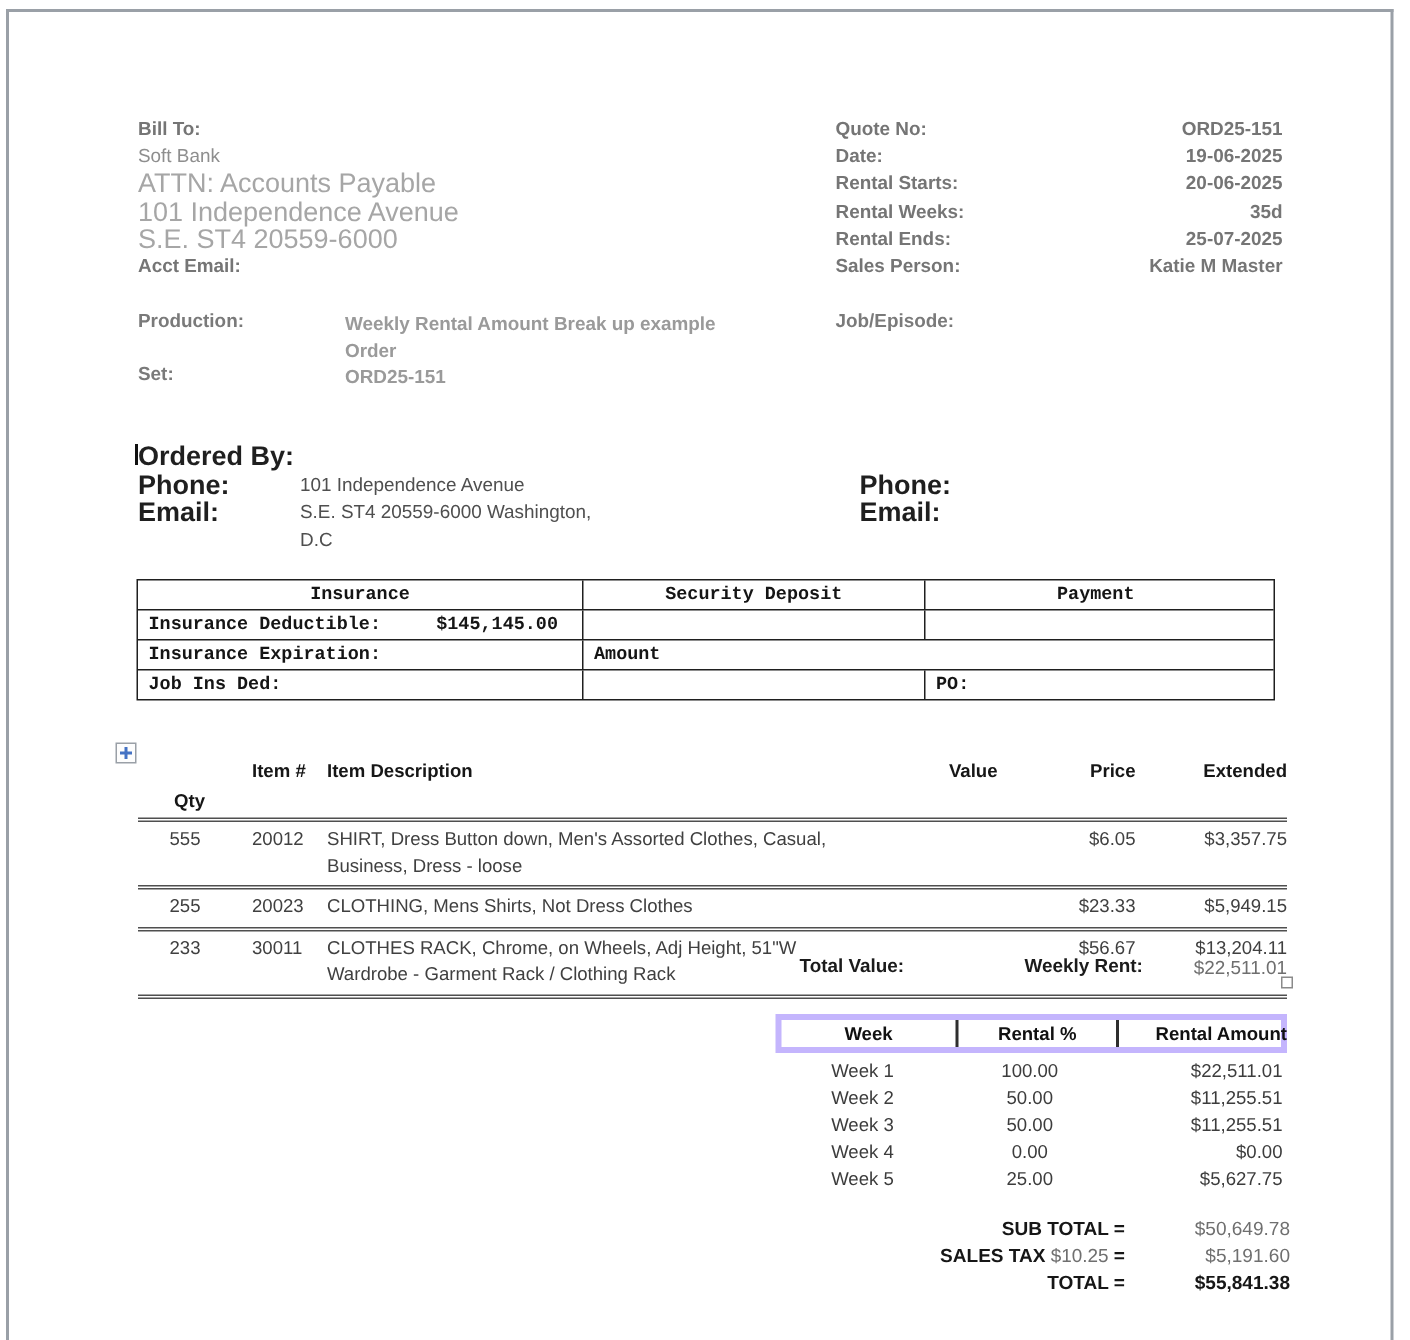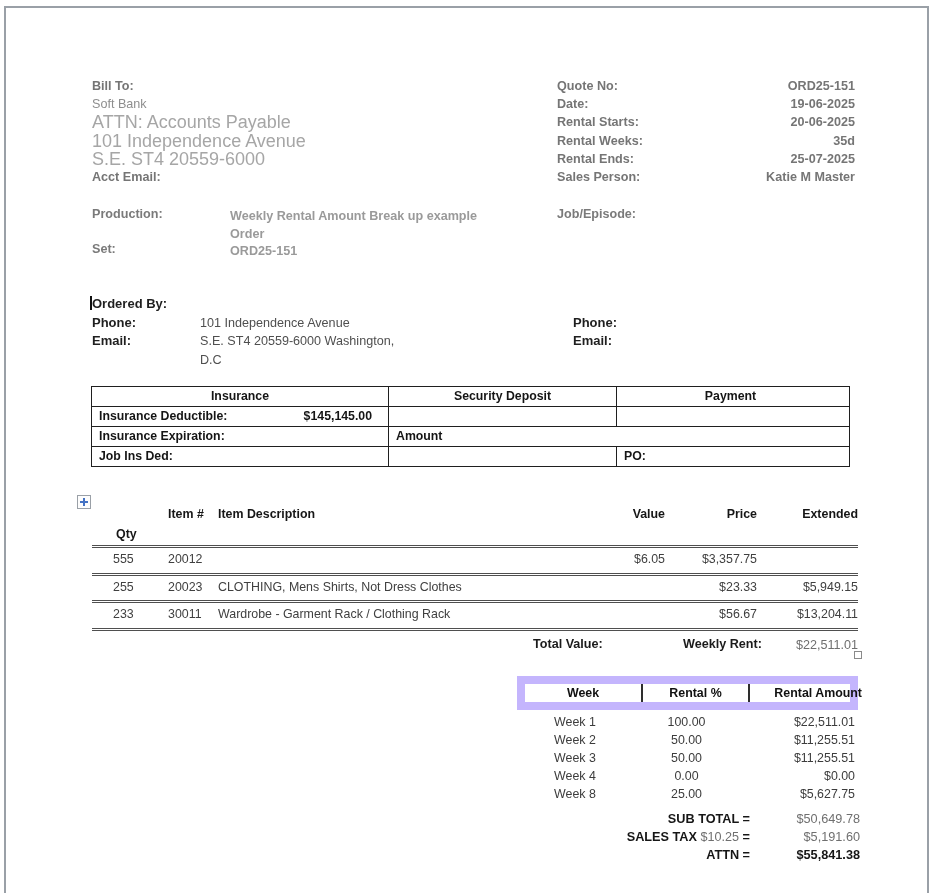--- a/index.html
+++ b/index.html
@@ -15,27 +15,27 @@
   .g-light { color:#a6a6a6; font-size:18px; }
   .billto div, .quote-row { line-height:18.2px; height:18.2px; }
   .quote { width:298px; }
   .quote-row { display:flex; justify-content:space-between; }
 
   
   .prod-label { font-weight:bold; color:#7a7a7a; font-size:12.6px; }
   .prod-value { color:#9a9a9a; font-size:12.6px; line-height:18.2px;font-weight:bold; }
 
   
-  .k-bold { font-weight:bold; color:#1f1f1f; font-size:13px; }
+  .k-bold { font-weight:bold; color:#1f1f1f; font-size:18px; }
   .k-val  { color:#4f4f4f; font-size:12.6px; }
   .ord-row { line-height:18.5px; }
   .caret { position:absolute; width:1.5px; height:14px; background:#111; }
 
   
-  .ins { width:757px; border:1.5px solid #1f1f1f; font-size:12.3px; color:#151515; }
+  .ins { width:757px; border:1.5px solid #1f1f1f; font-size:12.3px; color:#151515;font-family:Liberation Mono, monospace; }
   .ins-row { display:grid; grid-template-columns:296px 228px 228px; }
   .ins-row + .ins-row { border-top:1.5px solid #1f1f1f; }
   .ins-cell { line-height:19px; height:19px; padding-left:7px; font-weight:bold; position:relative; }
   .ins-cell + .ins-cell { border-left:1.5px solid #1f1f1f; }
   .ins-head .ins-cell { text-align:center; padding-left:0; }
   .ins-val-r { position:absolute; right:16px; top:0; }
 
   
   .items { width:766px; font-size:12.4px; }
   .items-grid { display:grid; grid-template-columns:76px 50px 334px 113px 92px 101px; }
@@ -45,21 +45,21 @@
   .c-desc { white-space:nowrap; overflow:visible; }
   .c-right { text-align:right; }
 
   
   .sum-label { font-weight:bold; color:#1b1b1b; font-size:12.6px; }
   .gray-val { color:#6f6f6f; font-size:12.6px; }
   .sq-handle { position:absolute; width:6px; height:6px; border:1px solid #8a8a8a; background:#fff; }
 
   
   .weeks { width:341px; font-size:12.4px; }
-  .weeks-head { display:grid; grid-template-columns:116px 107px 118px; border:8px solid #c4b5fd; }
+  .weeks-head { display:grid; grid-template-columns:116px 107px 118px; border:4px solid #c4b5fd; }
   .weeks-head > div { font-weight:bold; color:#111; text-align:center; line-height:16px; padding:1px 0; }
   .weeks-head > div + div { border-left:2px solid #2e2e2e; }
   .weeks-body { padding-top:3px; }
   .week-row { display:grid; grid-template-columns:116px 107px 118px; line-height:18px; color:#3c3c3c; }
   .week-row .wc { text-align:center; }
   .week-row .wr { text-align:right; padding-right:3px; }
 
   .tot-row { display:flex; line-height:18px;gap:21px; }
   .tot-label { width:233px; text-align:right; font-weight:bold; color:#161616; font-size:12.7px; }
   .tot-value { flex:1; text-align:right; font-size:12.7px; }
@@ -161,38 +161,43 @@
       <div class="c-qty" style="padding-left:24px;margin-top:20px;">Qty</div>
       <div>Item #</div>
       <div>Item Description</div>
       <div class="c-right">Value</div>
       <div class="c-right">Price</div>
       <div class="c-right">Extended</div>
     </div>
     <div class="items-grid items-row">
       <div class="c-qty">555</div>
       <div>20012</div>
+      <div>
+        <div class="c-desc">SHIRT, Dress Button down, Men's Assorted Clothes, Casual,</div>
+        <div class="c-desc">Business, Dress - loose</div>
+      </div>
       <div class="c-right"></div>
       <div class="c-right">$6.05</div>
       <div class="c-right">$3,357.75</div>
     </div>
     <div class="items-grid items-row">
       <div class="c-qty">255</div>
       <div>20023</div>
       <div>
         <div class="c-desc">CLOTHING, Mens Shirts, Not Dress Clothes</div>
       </div>
       <div class="c-right"></div>
       <div class="c-right">$23.33</div>
       <div class="c-right">$5,949.15</div>
     </div>
     <div class="items-grid items-row">
       <div class="c-qty">233</div>
       <div>30011</div>
       <div>
+        <div class="c-desc">CLOTHES RACK, Chrome, on Wheels, Adj Height, 51"W</div>
         <div class="c-desc">Wardrobe - Garment Rack / Clothing Rack</div>
       </div>
       <div class="c-right"></div>
       <div class="c-right">$56.67</div>
       <div class="c-right">$13,204.11</div>
     </div>
   </div>
 
   <div class="abs sum-label" style="left:527px; top:629px;">Total Value:</div>
   <div class="abs sum-label" style="left:677px; top:629px;">Weekly Rent:</div>
@@ -220,39 +225,39 @@
         <div class="wc">Week 3</div>
         <div class="wc">50.00</div>
         <div class="wr">$11,255.51</div>
       </div>
       <div class="week-row">
         <div class="wc">Week 4</div>
         <div class="wc">0.00</div>
         <div class="wr">$0.00</div>
       </div>
       <div class="week-row">
-        <div class="wc">Week 8</div>
+        <div class="wc">Week 5</div>
         <div class="wc">25.00</div>
         <div class="wr">$5,627.75</div>
       </div>
     </div>
   </div>
 
   <div class="abs" style="left:511px; top:802px; width:343px;">
     <div class="tot-row">
       <div class="tot-label">SUB TOTAL =</div>
       <div class="tot-value gray-val">$50,649.78</div>
     </div>
     <div class="tot-row">
       <div class="tot-label">
         <span>SALES TAX</span>
         <span class="gray-val" style="font-weight:normal;">$10.25</span>
         <span>=</span>
       </div>
       <div class="tot-value gray-val">$5,191.60</div>
     </div>
     <div class="tot-row">
-      <div class="tot-label">ATTN =</div>
+      <div class="tot-label">TOTAL =</div>
       <div class="tot-value" style="font-weight:bold; color:#161616;">$55,841.38</div>
     </div>
   </div>
 
 </div>
 
 </body></html>

